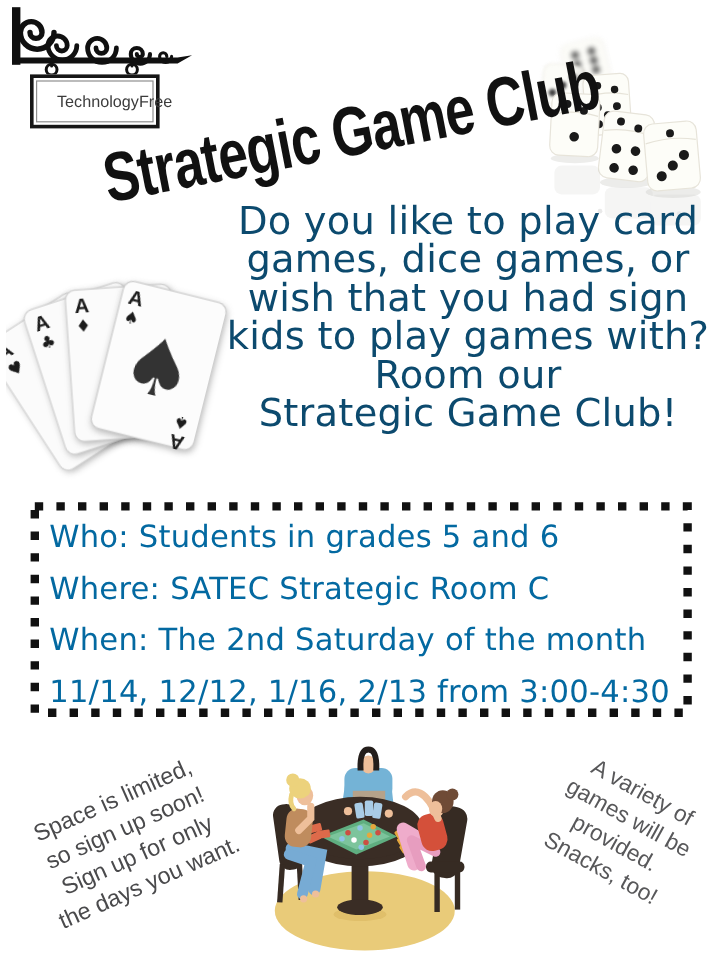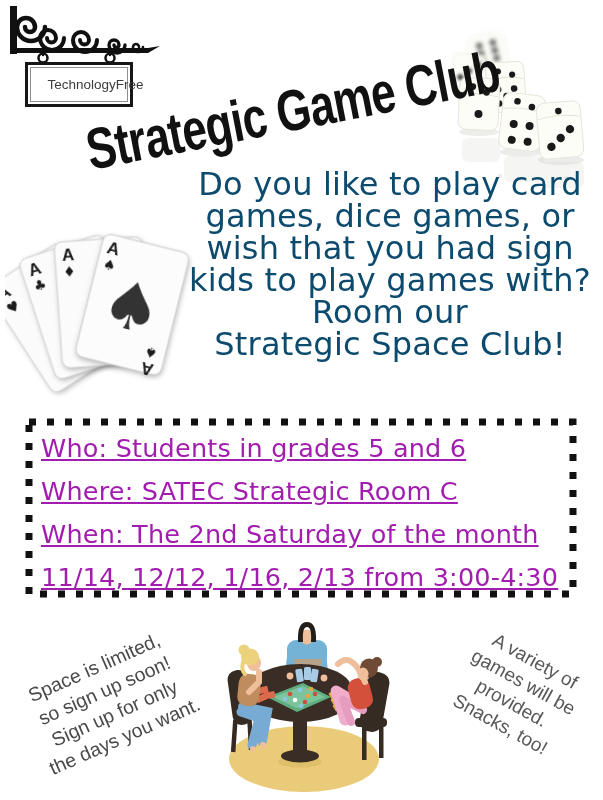--- a/index.html
+++ b/index.html
@@ -24,21 +24,21 @@
 
   
   .intro{position:absolute;left:176px;top:168px;width:428px;text-align:center;
          color:#0c4a6e;font-size:32px;line-height:32px;letter-spacing:.2px;}
   .intro-line{white-space:pre-wrap;}
 
   
   .details-box{position:absolute;left:25px;top:418px;width:552px;height:180px;}
   .details-box svg{position:absolute;left:0;top:0;}
   .details-text{position:absolute;left:16px;top:9px;right:10px;
-         color:#a21caf;font-size:25.5px;line-height:43px;letter-spacing:.2px;text-decoration:underline;}
+         color:#0369a1;font-size:25.5px;line-height:43px;letter-spacing:.2px;}
 
   
   .note-left{position:absolute;left:-8px;top:652px;width:235px;
          transform:rotate(-24deg);text-align:center;
          font-family:"Liberation Sans", sans-serif;
          font-size:19.5px;line-height:25px;color:#4a4a4c;}
   .note-right{position:absolute;left:440px;top:645px;width:155px;
          transform:rotate(29deg);text-align:center;
          font-family:"Liberation Sans", sans-serif;
          font-size:19px;line-height:24px;color:#58585a;}
@@ -164,21 +164,21 @@
   <div class="title">
     <span>Strategic Game Club</span>
   </div>
 
   <div class="intro">
     <div class="intro-line">Do you like to play card</div>
     <div class="intro-line">games, dice games, or</div>
     <div class="intro-line">wish that you had sign</div>
     <div class="intro-line">kids to play games with?</div>
     <div class="intro-line">Room our</div>
-    <div class="intro-line">Strategic Space Club!</div>
+    <div class="intro-line">Strategic Game Club!</div>
   </div>
 
   <svg class="cards-svg" width="200" height="212" viewBox="0 0 200 212">
     <g class="cardshadow" transform="rotate(-33 105 205)">
       <rect x="60" y="46" width="88" height="126" rx="8" fill="#fbfbfb" stroke="#d4d4d4"></rect>
       <text class="card-rank" x="67" y="65" font-size="17" fill="#1c1c1c">A</text>
       <text x="67" y="81" font-size="14" fill="#1c1c1c">♥</text>
     </g>
     <g class="cardshadow" transform="rotate(-18 105 205)">
       <rect x="60" y="46" width="88" height="126" rx="8" fill="#fbfbfb" stroke="#d4d4d4"></rect>

